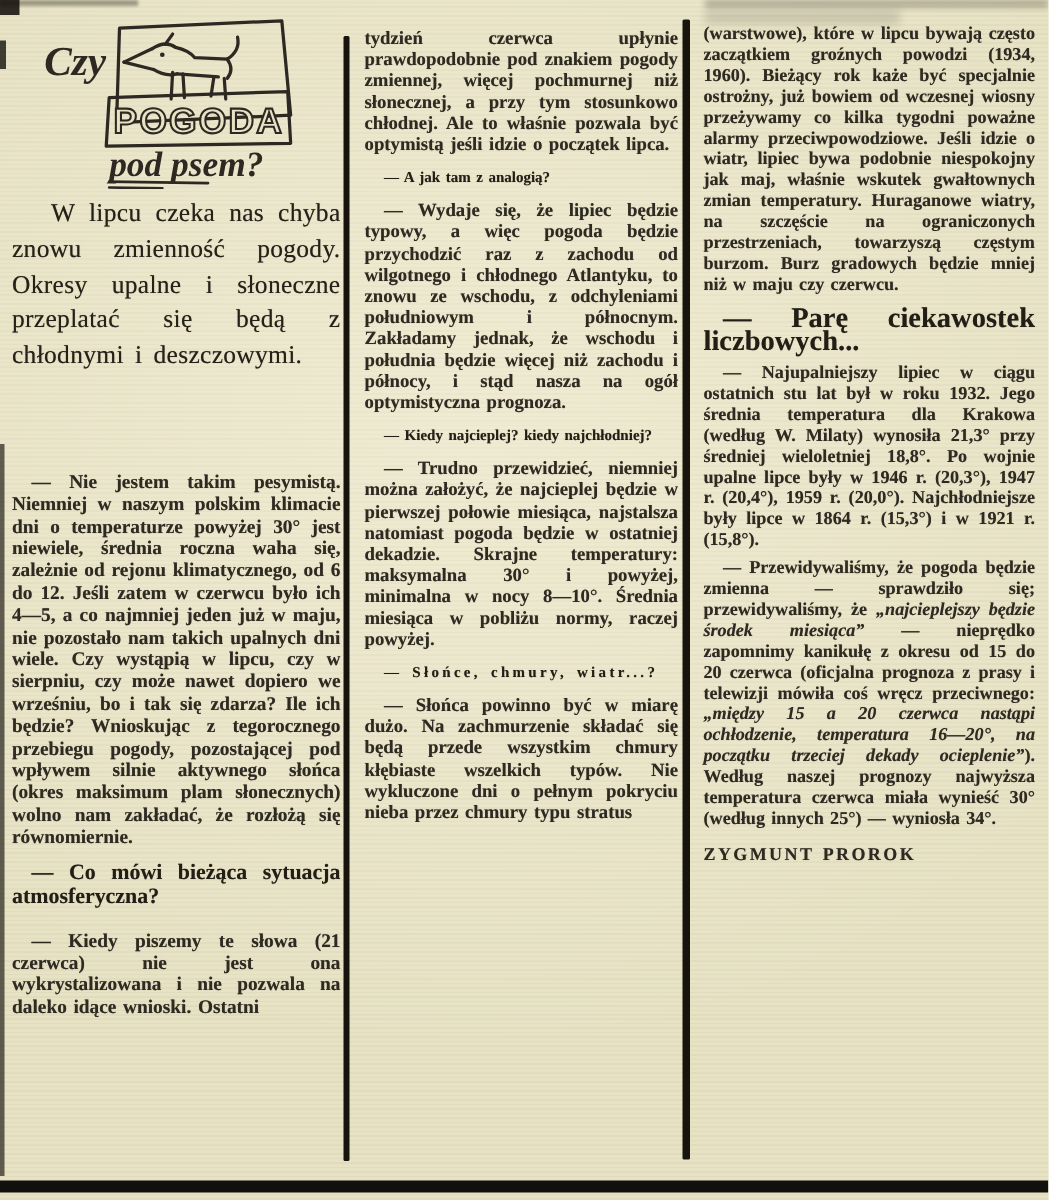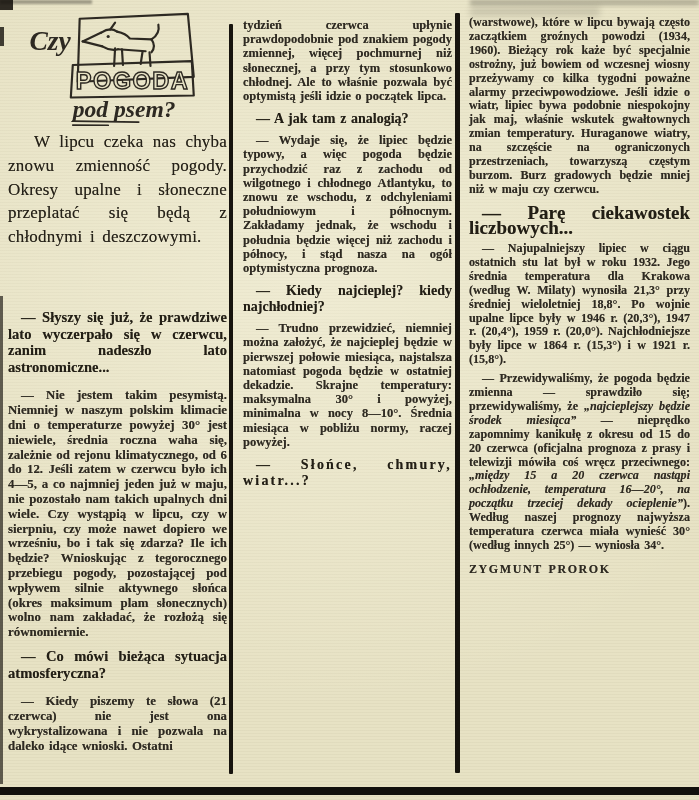--- a/index.html
+++ b/index.html
@@ -36,21 +36,21 @@
     margin:0 0 5px 0; text-align:justify; text-indent:13px;
     font-weight:bold; word-spacing:1.2px; hyphens:auto;
     text-shadow:0 0 .45px rgba(45,40,30,.5);
   }
   .col1 .block{font-size:12.9px; line-height:14.8px;margin-top:13px;}
   .col2 .block{font-size:12.5px; line-height:14.2px;}
   .col3 .block{font-size:12.1px; line-height:13.9px;}
   .block.continuation{text-indent:0;}
   .block.question{margin:8px 0 6px 0; color:#221e15;}
   .col1 .block.question{font-size:14.6px; line-height:16.6px;}
-  .col2 .block.question{font-size:14.0px; line-height:16.0px;}
+  .col2 .block.question{font-size:10px; line-height:16.0px;}
   .col3 .block.question{font-size:19px; line-height:15.6px;}
   .block.question.spaced{letter-spacing:2.2px; word-spacing:2px;}
   .block.byline{text-indent:0; font-size:12px; letter-spacing:1.6px; margin-top:10px; padding-right:4px;}
   .italic{font-style:italic;}
 
   .vrule{position:absolute; background:var(--rule); border-radius:1px;}
   .vrule1{left:229px; top:24px; width:4px; height:750px;}
   .vrule2{left:455px; top:13px; width:5px; height:760px;}
   .hrule-bottom{position:absolute; left:0; top:787px; width:699px; height:8px; background:#12100c;}
 
@@ -106,37 +106,37 @@
         <g fill="none" stroke="#2d2922" stroke-width="1.8" stroke-linecap="round">
           <path d="M50,117 L117,118"></path>
           <path d="M50,121 L86,121.5"></path>
         </g>
       </svg>
     </div>
 
     <h1 class="headline">W lipcu czeka nas chyba znowu zmienność pogody. Okresy upalne i słoneczne przeplatać się będą z chłodnymi i deszczowymi.</h1>
 
     <div class="colbody">
-        <p class="block question"><span>— Słyszy się już, że prawdziwe lato wyczerpało się w czerwcu, zanim nadeszło lato astronomiczne...</span></p>
         <p class="block answer"><span>— Nie jestem takim pesymistą. Niemniej w naszym polskim klimacie dni o temperaturze powyżej 30° jest niewiele, średnia roczna waha się, zależnie od rejonu klimatycznego, od 6 do 12. Jeśli zatem w czerwcu było ich 4—5, a co najmniej jeden już w maju, nie pozostało nam takich upalnych dni wiele. Czy wystąpią w lipcu, czy w sierpniu, czy może nawet dopiero we wrześniu, bo i tak się zdarza? Ile ich będzie? Wnioskując z tegorocznego przebiegu pogody, pozostającej pod wpływem silnie aktywnego słońca (okres maksimum plam słonecznych) wolno nam zakładać, że rozłożą się równomiernie.</span></p>
         <p class="block question"><span>— Co mówi bieżąca sytuacja atmosferyczna?</span></p>
         <p class="block answer"><span>— Kiedy piszemy te słowa (21 czerwca) nie jest ona wykrystalizowana i nie pozwala na daleko idące wnioski. Ostatni</span></p>
       </div>
   </div>
 
   <div class="vrule vrule1"></div>
 
   <div class="col col2">
     <div class="colbody">
         <p class="block continuation"><span>tydzień czerwca upłynie prawdopodobnie pod znakiem pogody zmiennej, więcej pochmurnej niż słonecznej, a przy tym stosunkowo chłodnej. Ale to właśnie pozwala być optymistą jeśli idzie o początek lipca.</span></p>
         <p class="block question"><span>— A jak tam z analogią?</span></p>
         <p class="block answer"><span>— Wydaje się, że lipiec będzie typowy, a więc pogoda będzie przychodzić raz z zachodu od wilgotnego i chłodnego Atlantyku, to znowu ze wschodu, z odchyleniami południowym i północnym. Zakładamy jednak, że wschodu i południa będzie więcej niż zachodu i północy, i stąd nasza na ogół optymistyczna prognoza.</span></p>
         <p class="block question"><span>— Kiedy najcieplej? kiedy najchłodniej?</span></p>
         <p class="block answer"><span>— Trudno przewidzieć, niemniej można założyć, że najcieplej będzie w pierwszej połowie miesiąca, najstalsza natomiast pogoda będzie w ostatniej dekadzie. Skrajne temperatury: maksymalna 30° i powyżej, minimalna w nocy 8—10°. Średnia miesiąca w pobliżu normy, raczej powyżej.</span></p>
         <p class="block question spaced"><span>— Słońce, chmury, wiatr...?</span></p>
+        <p class="block answer"><span>— Słońca powinno być w miarę dużo. Na zachmurzenie składać się będą przede wszystkim chmury kłębiaste wszelkich typów. Nie wykluczone dni o pełnym pokryciu nieba przez chmury typu stratus</span></p>
       </div>
   </div>
 
   <div class="vrule vrule2"></div>
 
   <div class="col col3">
     <div class="colbody">
         <p class="block continuation"><span>(warstwowe), które w lipcu bywają często zaczątkiem groźnych powodzi (1934, 1960). Bieżący rok każe być specjalnie ostrożny, już bowiem od wczesnej wiosny przeżywamy co kilka tygodni poważne alarmy przeciwpowodziowe. Jeśli idzie o wiatr, lipiec bywa podobnie niespokojny jak maj, właśnie wskutek gwałtownych zmian temperatury. Huraganowe wiatry, na szczęście na ograniczonych przestrzeniach, towarzyszą częstym burzom. Burz gradowych będzie mniej niż w maju czy czerwcu.</span></p>
         <p class="block question"><span>— Parę ciekawostek liczbowych...</span></p>
         <p class="block answer"><span>— Najupalniejszy lipiec w ciągu ostatnich stu lat był w roku 1932. Jego średnia temperatura dla Krakowa (według W. Milaty) wynosiła 21,3° przy średniej wieloletniej 18,8°. Po wojnie upalne lipce były w 1946 r. (20,3°), 1947 r. (20,4°), 1959 r. (20,0°). Najchłodniejsze były lipce w 1864 r. (15,3°) i w 1921 r. (15,8°).</span></p>

